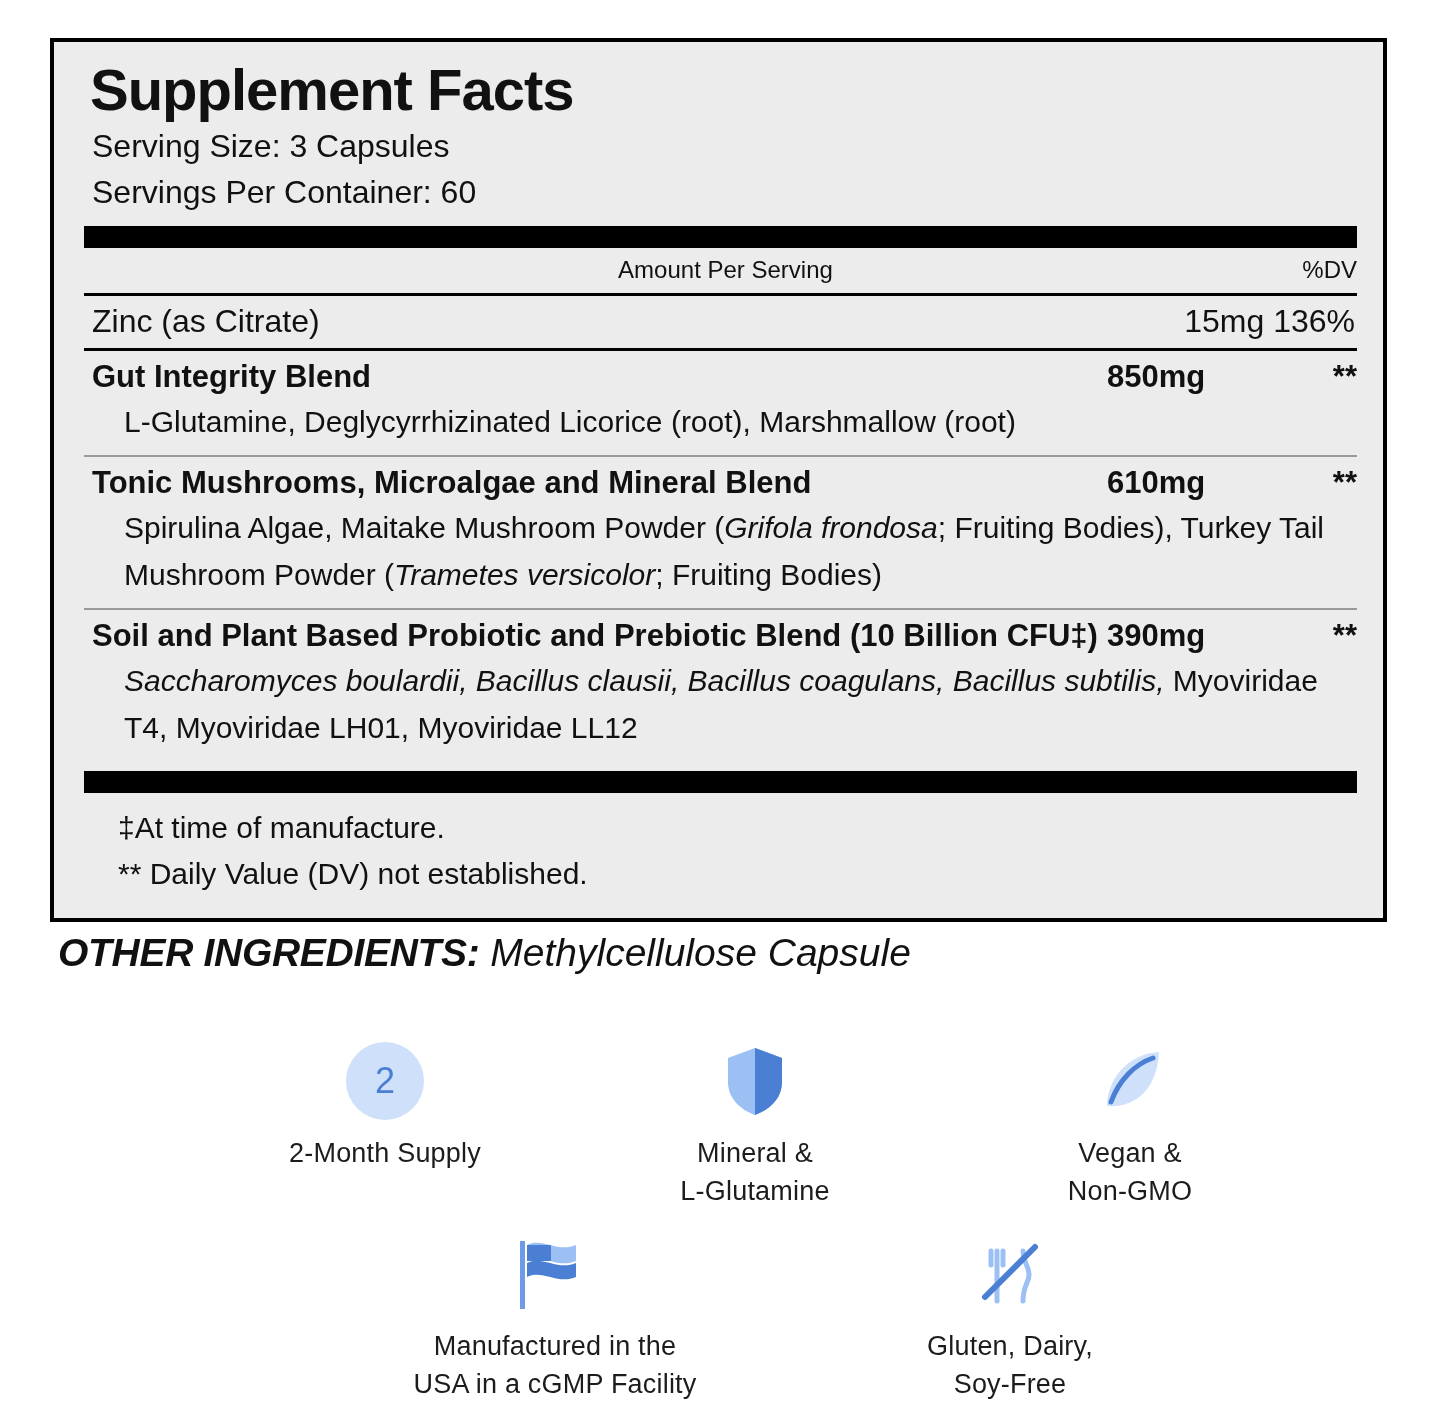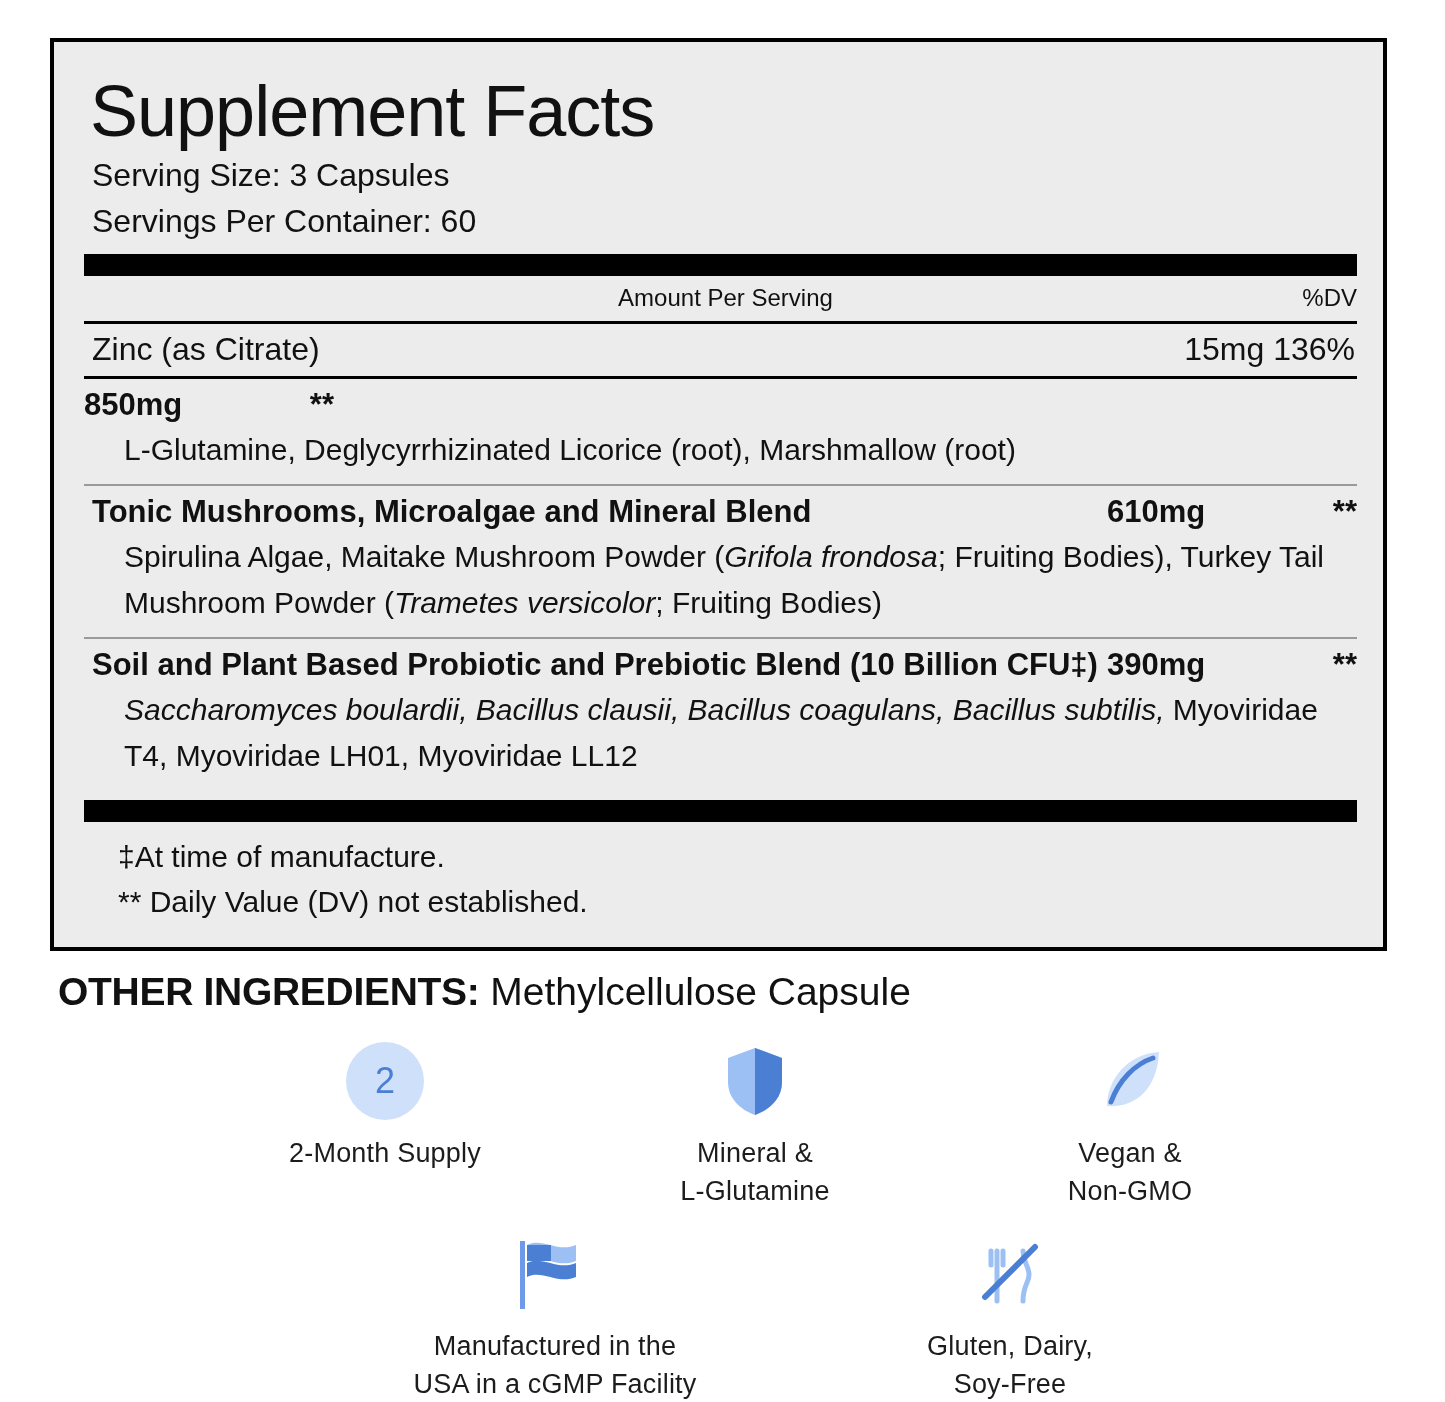--- a/index.html
+++ b/index.html
@@ -24,25 +24,25 @@
     width: 1337px;
     box-sizing: border-box;
     border: 4px solid #000000;
     background: #ececec;
     padding: 0;
   }
   .panel-inner {
     padding: 10px 26px 22px 30px;
   }
   .sf-title {
-    font-size: 72px;
-    font-weight: 400;
+    font-size: 58px;
+    font-weight: 700;
     letter-spacing: -1px;
     line-height: 1.05;
-    margin: 22px 0 2px 6px;
+    margin: 8px 0 2px 6px;
   }
   .serving-line {
     font-size: 32px;
     line-height: 1.45;
     margin-left: 8px;
   }
 
   .rule-thick {
     height: 22px;
     background: #000;
@@ -98,23 +98,24 @@
   .footnotes {
     font-size: 30px;
     line-height: 1.52;
     padding: 12px 0 0 34px;
   }
 
   
   .other-ing {
     position: absolute;
     left: 58px;
-    top: 970px;
+    top: 931px;
     font-size: 39px;
     white-space: nowrap;
+    font-style: italic;
   }
   .other-ing .label { font-weight: 700; letter-spacing: -0.3px;}
   .other-ing .value { font-weight: 400; }
 
   
   .badges {
     position: absolute;
     left: 0;
     top: 1020px;
     width: 1445px;
@@ -166,20 +167,21 @@
     <div class="rule-thin"></div>
 
     <div class="zinc-row">
       <div class="name">Zinc (as Citrate)</div>
       <div class="val">15mg 136%</div>
     </div>
 
     <div class="rule-thin"></div>
 
     <div class="blend-head">
+      <div class="bname">Gut Integrity Blend</div>
       <div class="bamt">850mg</div>
       <div class="bdv">**</div>
     </div>
     <div class="blend-sub">L-Glutamine, Deglycyrrhizinated Licorice (root), Marshmallow (root)</div>
     <div class="rule-hair"></div>
 
     <div class="blend-head">
       <div class="bname">Tonic Mushrooms, Microalgae and Mineral Blend</div>
       <div class="bamt">610mg</div>
       <div class="bdv">**</div>

